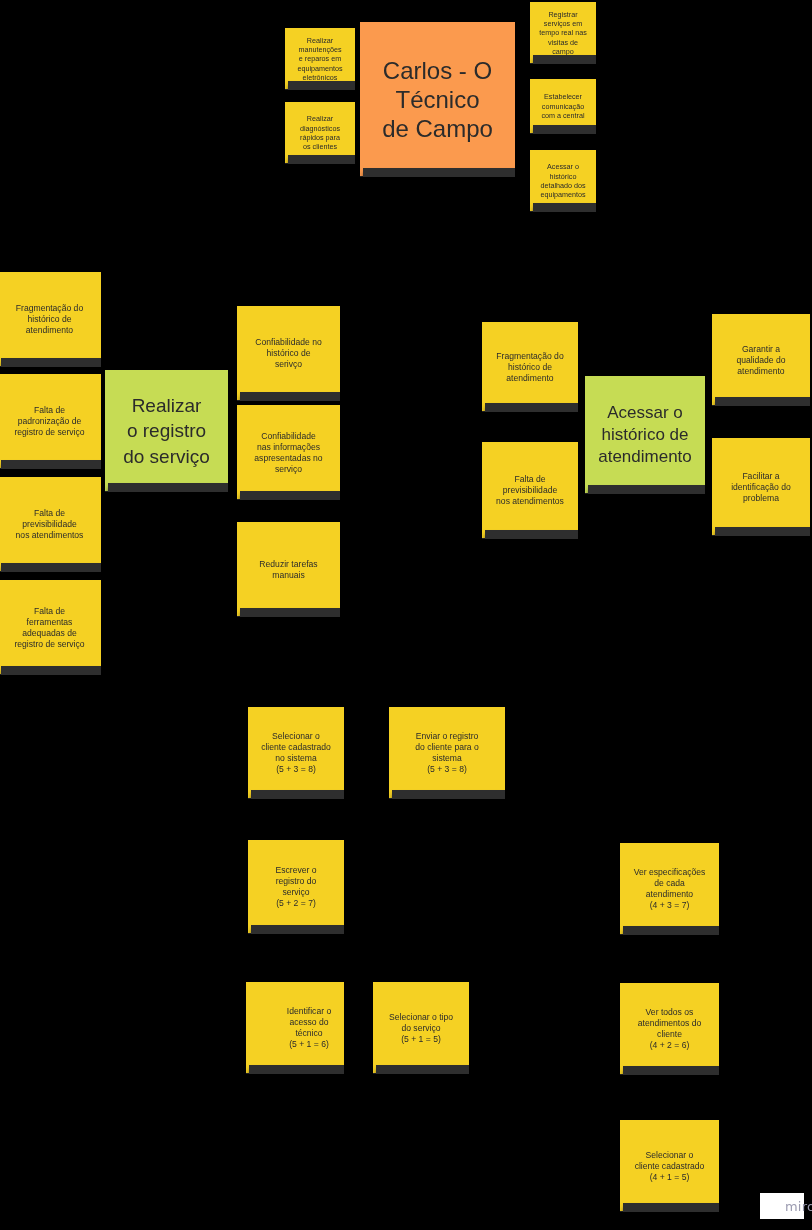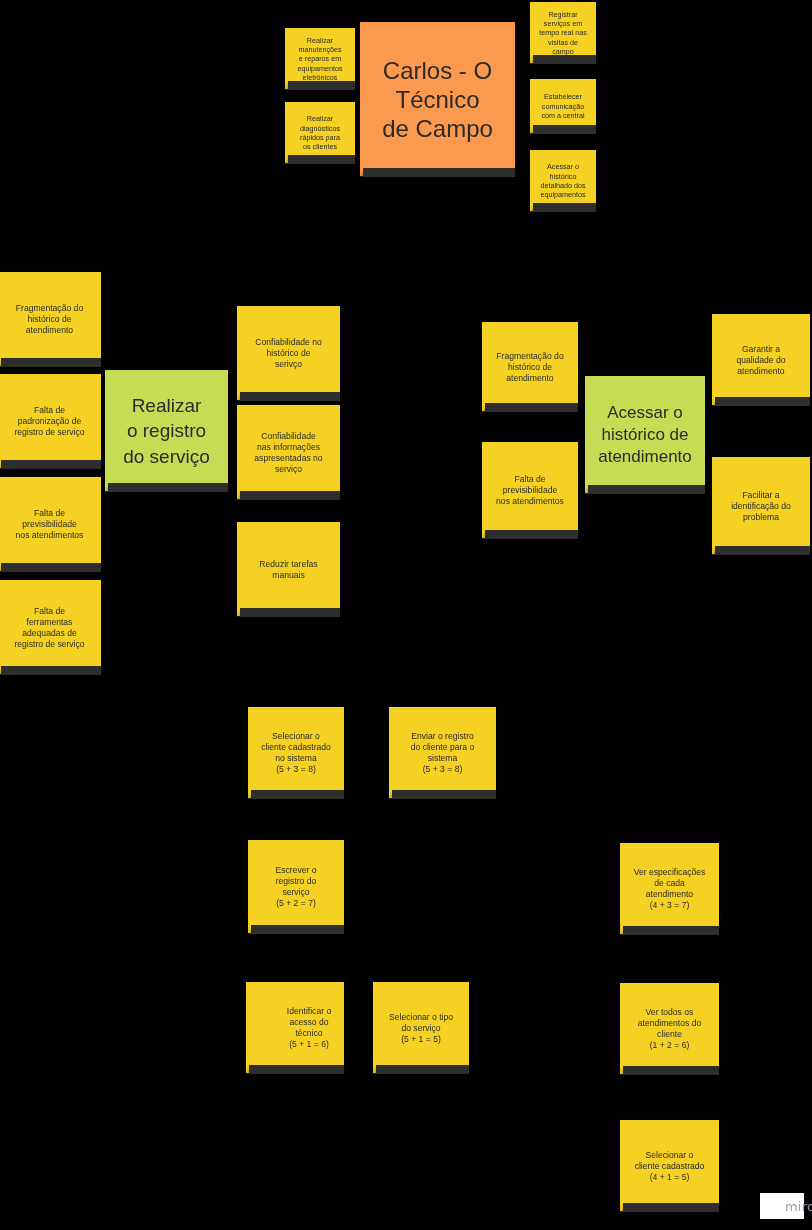--- a/index.html
+++ b/index.html
@@ -201,21 +201,21 @@
 histórico de
 atendimento</span>
   </div>
 
   <div class="note c-yellow t-sm" style="left:712px; top:314px; width:98px; height:92px;">
     <span class="txt">Garantir a
 qualidade do
 atendimento</span>
   </div>
 
-  <div class="note c-yellow t-sm" style="left:712px; top:438px; width:98px; height:98px;margin-top:19px;">
+  <div class="note c-yellow t-sm" style="left:712px; top:438px; width:98px; height:98px;">
     <span class="txt">Facilitar a
 identificação do
 problema</span>
   </div>
 
   <div class="note c-yellow t-sm" style="left:248px; top:707px; width:96px; height:92px;">
     <span class="txt">Selecionar o
 cliente cadastrado
 no sistema
 (5 + 3 = 8)</span>
@@ -227,21 +227,21 @@
 serviço
 (5 + 2 = 7)</span>
   </div>
 
   <div class="note c-yellow t-sm" style="left:246px; top:982px; width:98px; height:92px;padding-left:33px;">
     <span class="txt">Identificar o
 acesso do técnico
 (5 + 1 = 6)</span>
   </div>
 
-  <div class="note c-yellow t-sm" style="left:389px; top:707px; width:107px; height:92px;">
+  <div class="note c-yellow t-sm" style="left:389px; top:707px; width:116px; height:92px;">
     <span class="txt">Enviar o registro
 do cliente para o
 sistema
 (5 + 3 = 8)</span>
   </div>
 
   <div class="note c-yellow t-sm" style="left:373px; top:982px; width:96px; height:92px;">
     <span class="txt">Selecionar o tipo
 do serviço
 (5 + 1 = 5)</span>
@@ -251,21 +251,21 @@
     <span class="txt">Ver especificações
 de cada
 atendimento
 (4 + 3 = 7)</span>
   </div>
 
   <div class="note c-yellow t-sm" style="left:620px; top:983px; width:99px; height:92px;">
     <span class="txt">Ver todos os
 atendimentos do
 cliente
-(1 + 2 = 6)</span>
+(4 + 2 = 6)</span>
   </div>
 
   <div class="note c-yellow t-sm" style="left:620px; top:1120px; width:99px; height:92px;">
     <span class="txt">Selecionar o
 cliente cadastrado
 (4 + 1 = 5)</span>
   </div>
 
   <div id="watermark" style="left:760px; top:1193px; width:44px; height:26px;padding-left:36px;">
     <span>miro</span>

